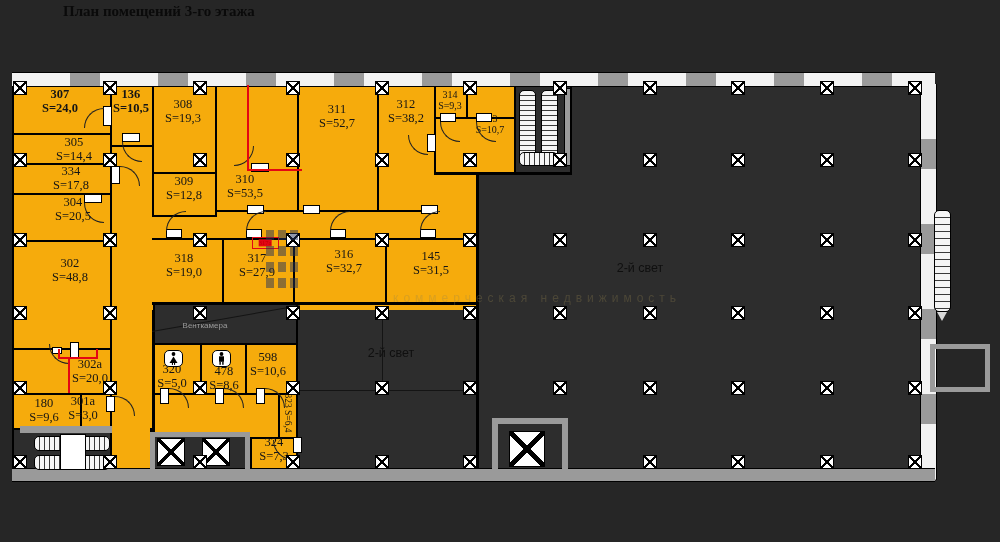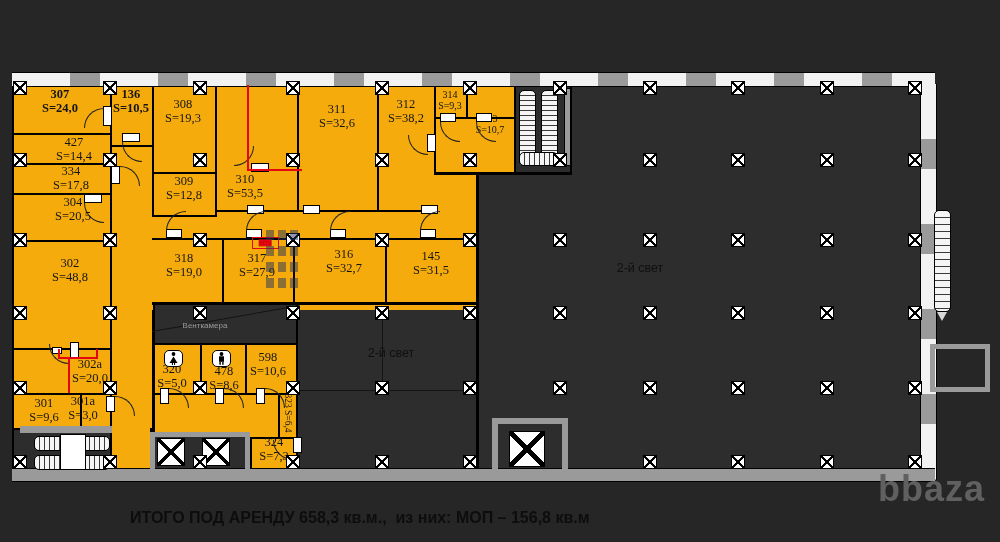--- a/index.html
+++ b/index.html
@@ -69,20 +69,21 @@
   #wm-tag{left:393px;top:291px;font-family:"Liberation Sans",sans-serif;font-size:12px;
           letter-spacing:5px;color:rgba(150,132,80,0.30);}
   .tri-down{position:absolute;width:0;height:0;border-left:5px solid transparent;
             border-right:5px solid transparent;border-top:9px solid #d8d8d8;z-index:4;}
 </style>
 </head>
 <body>
 
 <div id="canvas">
 
+  <div id="title">План помещений 3-го этажа</div>
 
   <div id="plan">
 
     <div class="abs interior" style="left:12px;top:84px;width:923px;height:384px;"></div>
 
     <div class="abs yellow" style="left:14px;top:84px;width:464px;height:226px;z-index:1;"></div>
     <div class="abs yellow" style="left:14px;top:310px;width:141px;height:118px;z-index:1;"></div>
     <div class="abs yellow" style="left:110px;top:428px;width:42px;height:42px;z-index:1;"></div>
     <div class="abs yellow" style="left:155px;top:345px;width:143px;height:92px;z-index:1;"></div>
     <div class="abs yellow" style="left:250px;top:437px;width:48px;height:33px;z-index:1;"></div>
@@ -146,36 +147,36 @@
     <div class="lbl b" style="left:131px;top:101px;">
         <span>136</span>
         <span>S=10,5</span>
       </div>
     <div class="lbl" style="left:183px;top:111px;">
         <span>308</span>
         <span>S=19,3</span>
       </div>
     <div class="lbl" style="left:337px;top:116px;">
         <span>311</span>
-        <span>S=32,6</span>
+        <span>S=52,7</span>
       </div>
     <div class="lbl" style="left:406px;top:111px;">
         <span>312</span>
         <span>S=38,2</span>
       </div>
     <div class="lbl sm" style="left:450px;top:100px;">
         <span>314</span>
         <span>S=9,3</span>
       </div>
     <div class="lbl sm" style="left:490px;top:100px;margin-top:24px;">
         <span>313</span>
         <span>S=10,7</span>
       </div>
     <div class="lbl" style="left:74px;top:149px;">
-        <span>427</span>
+        <span>305</span>
         <span>S=14,4</span>
       </div>
     <div class="lbl" style="left:71px;top:178px;">
         <span>334</span>
         <span>S=17,8</span>
       </div>
     <div class="lbl" style="left:184px;top:188px;">
         <span>309</span>
         <span>S=12,8</span>
       </div>
@@ -209,21 +210,21 @@
       </div>
     <div class="redbox" style="left:252px;top:237px;width:27px;height:12px;"></div>
     <div class="lbl red" style="left:265px;top:243px;">
         <span>317а</span>
       </div>
     <div class="lbl" style="left:90px;top:371px;">
         <span>302а</span>
         <span>S=20,0</span>
       </div>
     <div class="lbl" style="left:44px;top:410px;">
-        <span>301</span>
+        <span>180</span>
         <span>S=9,6</span>
       </div>
     <div class="lbl" style="left:83px;top:408px;">
         <span>301а</span>
         <span>S=3,0</span>
       </div>
     <div class="lbl" style="left:172px;top:376px;">
         <span>320</span>
         <span>S=5,0</span>
       </div>
@@ -325,20 +326,21 @@
     <div class="frame" style="left:492px;top:418px;width:76px;height:62px;border-width:6px;"></div>
     <div class="cm" style="left:509px;top:431px;width:36px;height:36px;"></div>
     <div class="frame" style="left:930px;top:344px;width:60px;height:48px;"></div>
 
     <div class="ladv" style="left:934px;top:210px;width:15px;height:100px;background:repeating-linear-gradient(180deg,#f5f5f5 0 6px,#3a3a3a 6px 7px);"></div>
     <div class="tri-down" style="left:937px;top:312px;"></div>
 
     <div class="wm wm-col" style="left:266px;top:230px;"></div>
     <div class="wm wm-col" style="left:278px;top:230px;"></div>
     <div class="wm wm-col" style="left:290px;top:230px;"></div>
+    <div class="wm" id="wm-tag">коммерческая недвижимость</div>
   <div class="cm" style="left: 13px; top: 81px;"></div>
       <div class="cm" style="left: 103px; top: 81px;"></div>
       <div class="cm" style="left: 193px; top: 81px;"></div>
       <div class="cm" style="left: 286px; top: 81px;"></div>
       <div class="cm" style="left: 375px; top: 81px;"></div>
       <div class="cm" style="left: 463px; top: 81px;"></div>
       <div class="cm" style="left: 553px; top: 81px;"></div>
       <div class="cm" style="left: 643px; top: 81px;"></div>
       <div class="cm" style="left: 731px; top: 81px;"></div>
       <div class="cm" style="left: 820px; top: 81px;"></div>
@@ -392,15 +394,13 @@
       <div class="cm" style="left: 193px; top: 455px;"></div>
       <div class="cm" style="left: 286px; top: 455px;"></div>
       <div class="cm" style="left: 375px; top: 455px;"></div>
       <div class="cm" style="left: 463px; top: 455px;"></div>
       <div class="cm" style="left: 643px; top: 455px;"></div>
       <div class="cm" style="left: 731px; top: 455px;"></div>
       <div class="cm" style="left: 820px; top: 455px;"></div>
       <div class="cm" style="left: 908px; top: 455px;"></div>
     </div>
 
-  <div id="footer">ИТОГО ПОД АРЕНДУ 658,3 кв.м.,  из них: МОП – 156,8 кв.м</div>
-  <div id="brand">bbaza</div>
 </div>
 
 </body></html>

